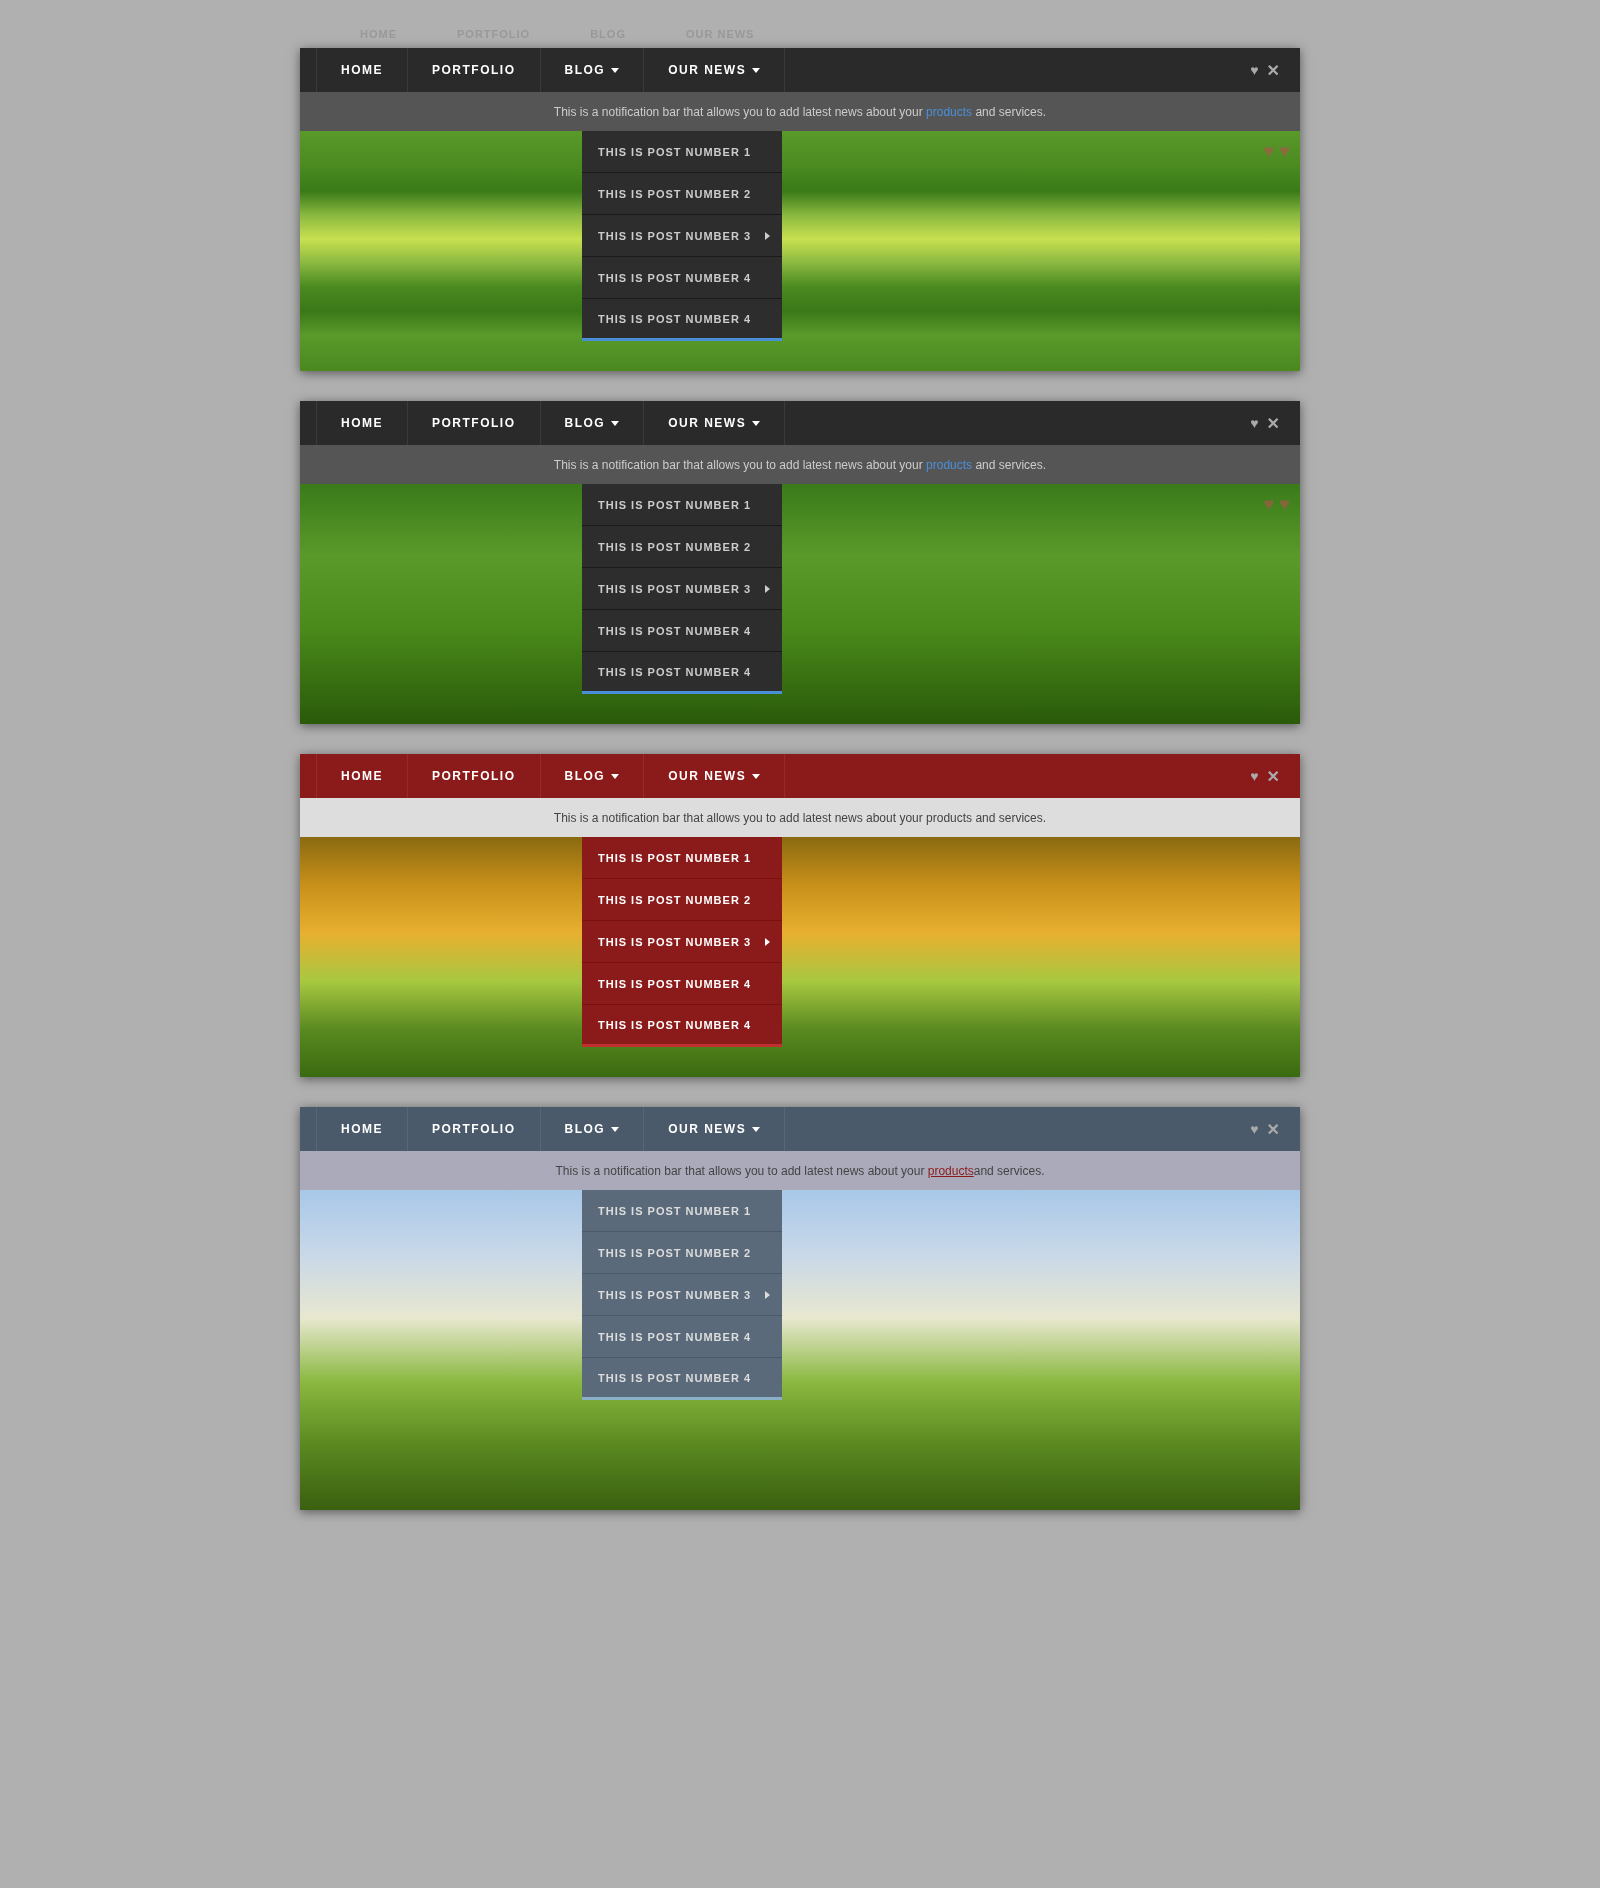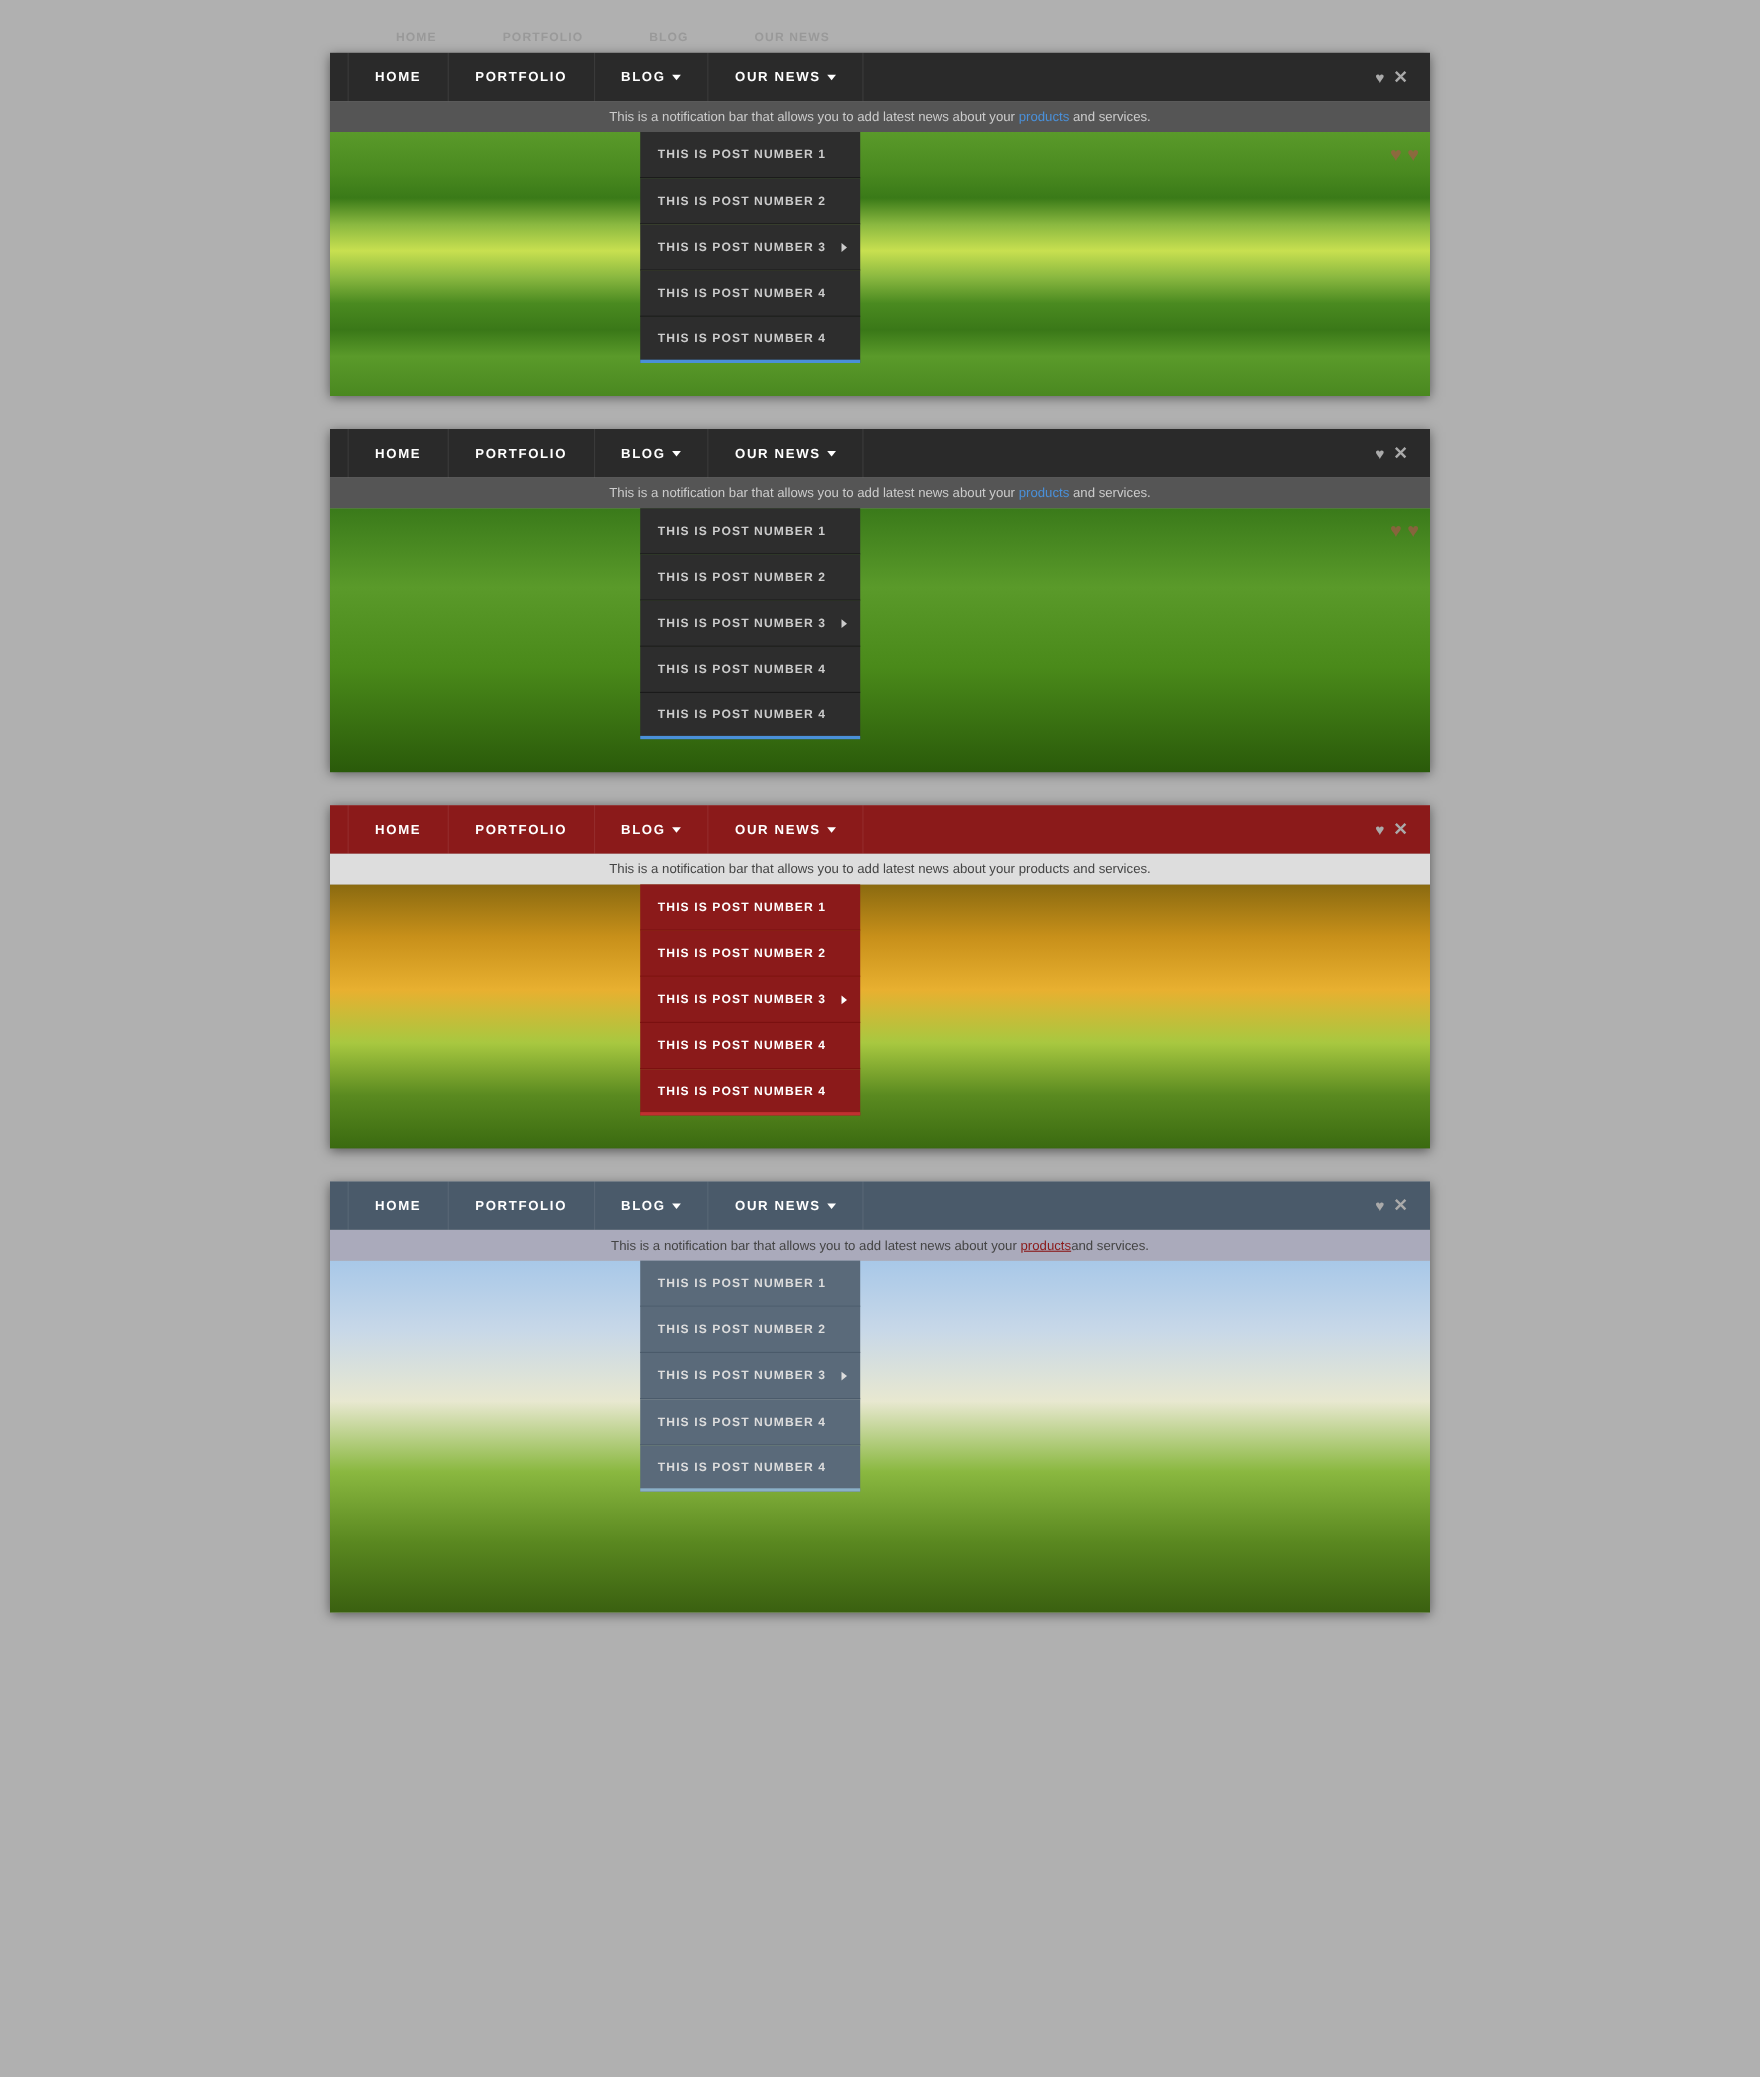--- a/index.html
+++ b/index.html
@@ -99,21 +99,21 @@
     }
     .nav-close {
       color: #aaa;
       font-size: 16px;
       font-weight: bold;
       cursor: pointer;
     }
 
     
     .notif-bar {
-      height: 28px;
+      height: 39px;
       display: flex;
       align-items: center;
       justify-content: center;
       font-size: 12px;
       color: #333;
       position: relative;
       z-index: 9;
     }
     .notif-bar.dark-notif { background: #555; color: #ccc; }
     .notif-bar.light-notif { background: #ddd; color: #444; }

